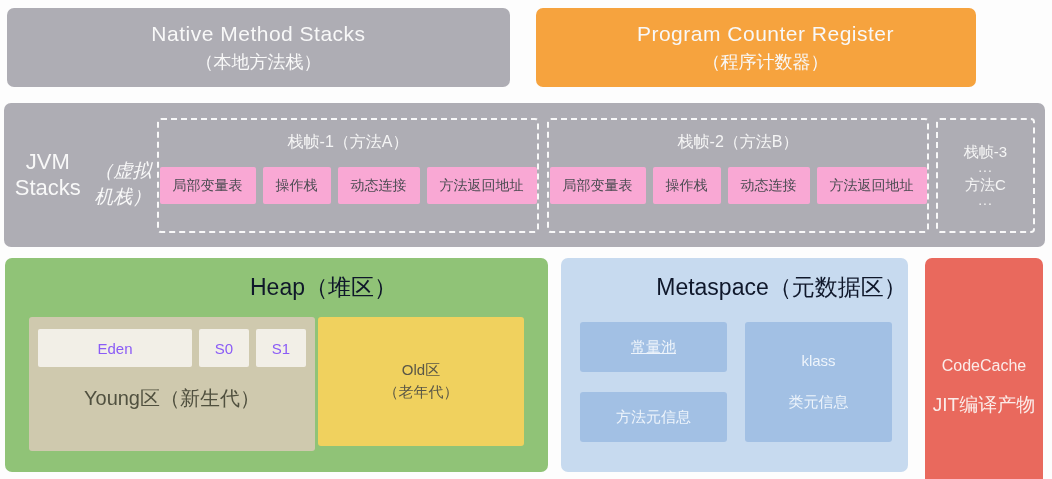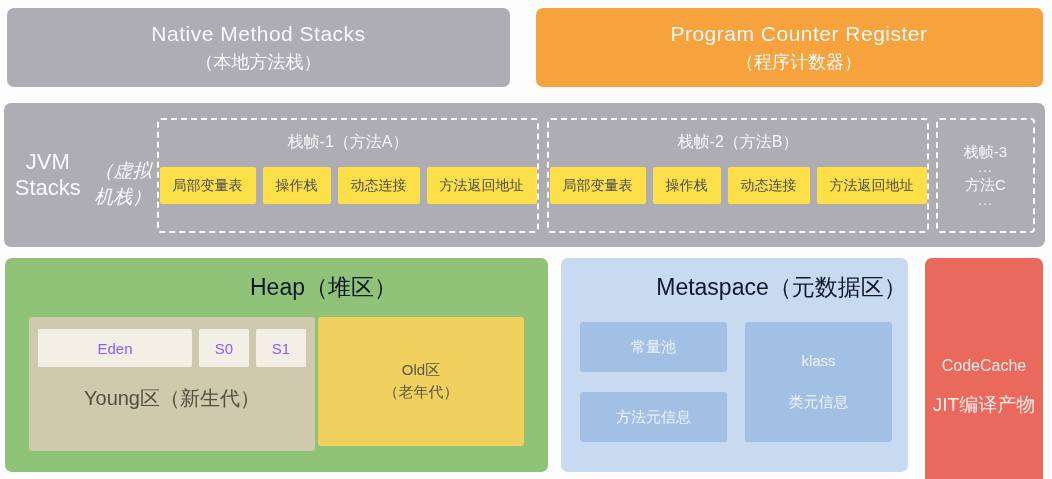--- a/index.html
+++ b/index.html
@@ -13,21 +13,21 @@
   .box { position: absolute; border-radius: 7px; }
 
   
   .top-box {
     display: flex; flex-direction: column; align-items: center; justify-content: center;
     color: #f8f8f8; text-align: center;
   }
   .top-box .en { font-size: 21px; letter-spacing: 0.5px; }
   .top-box .zh { font-size: 18px; margin-top: 4px; }
   .nms { left: 7px; top: 8px; width: 503px; height: 79px; background: #aeadb4; }
-  .pcr { left: 536px; top: 8px; width: 507px; height: 79px; background: #f6a33e; padding-left: 19px; }
+  .pcr { left: 536px; top: 8px; width: 440px; height: 79px; background: #f6a33e; padding-left: 19px; }
 
   
   .jvm { left: 4px; top: 103px; width: 1041px; height: 144px; background: #aeadb4; }
   .jvm-label {
     position: absolute; left: 6px; top: 0; width: 150px; height: 144px;
     display: flex; flex-direction: row; align-items: center; justify-content: center;
     color: #f8f8f8; text-align: center;
   }
   .jvm-label .en { font-size: 22px; }
   .jvm-label .zh { font-size: 19px; margin-top: 18px; font-style: italic; }
@@ -35,21 +35,21 @@
   .frame {
     position: absolute; top: 15px; height: 115px;
     border: 2px dashed rgba(255,255,255,0.92); border-radius: 4px;
     display: flex; flex-direction: column; align-items: center;
   }
   .frame-1 { left: 153px; width: 382px; }
   .frame-2 { left: 543px; width: 382px; }
   .frame-title { color: #f5f5f5; font-size: 16px; margin-top: 12px; }
   .slot-row { display: flex; gap: 7px; margin-top: 14px; }
   .slot {
-    background: #fde047; color: #4b4b52; font-size: 14px;
+    background: #f9a8d4; color: #4b4b52; font-size: 14px;
     height: 37px; display: flex; align-items: center; justify-content: center;
     padding: 4px 13px; border-radius: 2px; white-space: nowrap;
   }
   .frame-3 {
     left: 932px; width: 99px;
     justify-content: center; color: #f5f5f5; text-align: center;
   }
   .frame-3 .line { font-size: 15px; line-height: 1.15; }
   .frame-3 .dots { font-size: 14px; line-height: 1.1; letter-spacing: 1px; }
 
@@ -81,21 +81,21 @@
     color: #5a5747; font-size: 15px; text-align: center;
   }
   .old .l2 { margin-top: 3px; }
 
   .meta { left: 561px; top: 258px; width: 347px; height: 214px; background: #c7daef; }
   .meta-box {
     position: absolute; background: #a2c0e4; border-radius: 3px;
     display: flex; flex-direction: column; align-items: center; justify-content: center;
     color: #eef4fb; font-size: 15px; text-align: center;
   }
-  .const-pool { left: 19px; top: 64px; width: 147px; height: 50px; }
+  .const-pool { left: 19px; top: 64px; width: 147px; height: 50px; text-decoration: underline; }
   .method-meta { left: 19px; top: 134px; width: 147px; height: 50px; }
   .klass { left: 184px; top: 64px; width: 147px; height: 120px; }
   .klass .l2 { margin-top: 24px; }
 
   .codecache {
     left: 925px; top: 258px; width: 118px; height: 258px; background: #e9695d;
     display: flex; flex-direction: column; align-items: center; justify-content: center;
     color: #fbece9; text-align: center; font-size: 16px;
   }
   .codecache .l2 { margin-top: 17px; font-size: 19px; }

